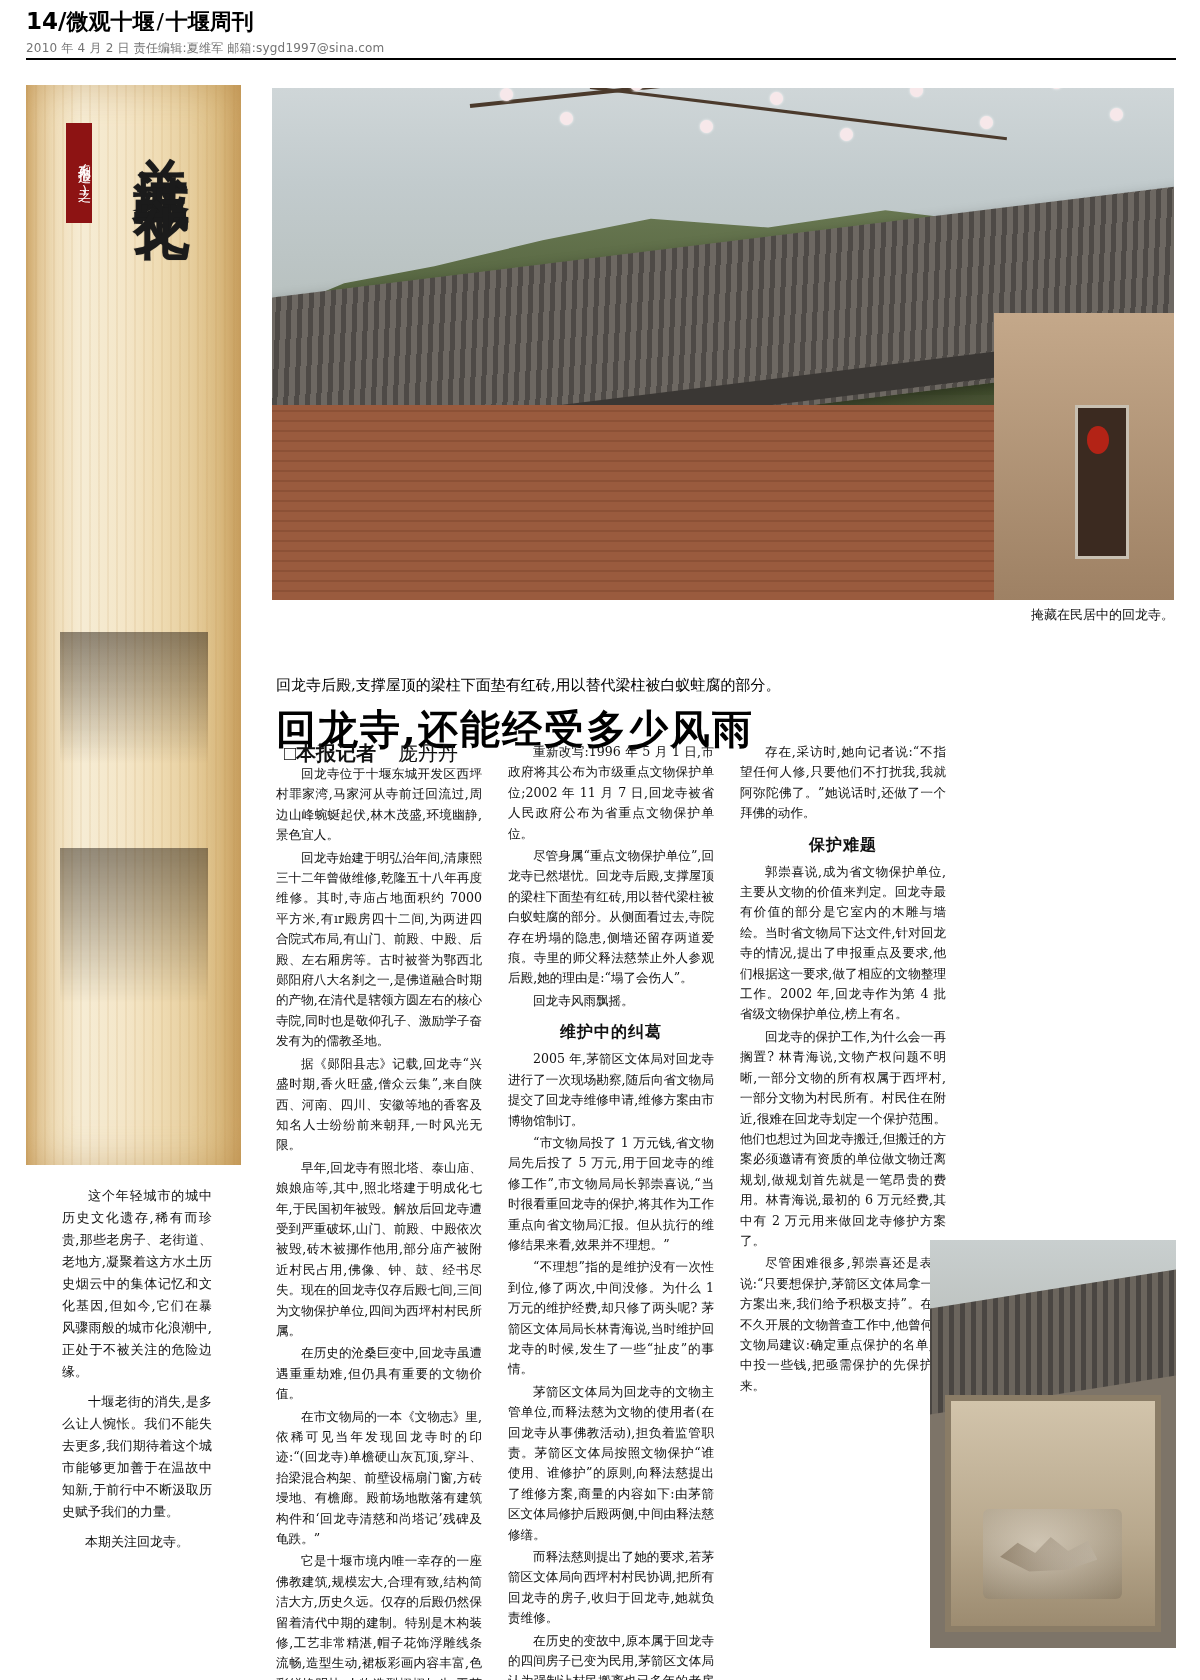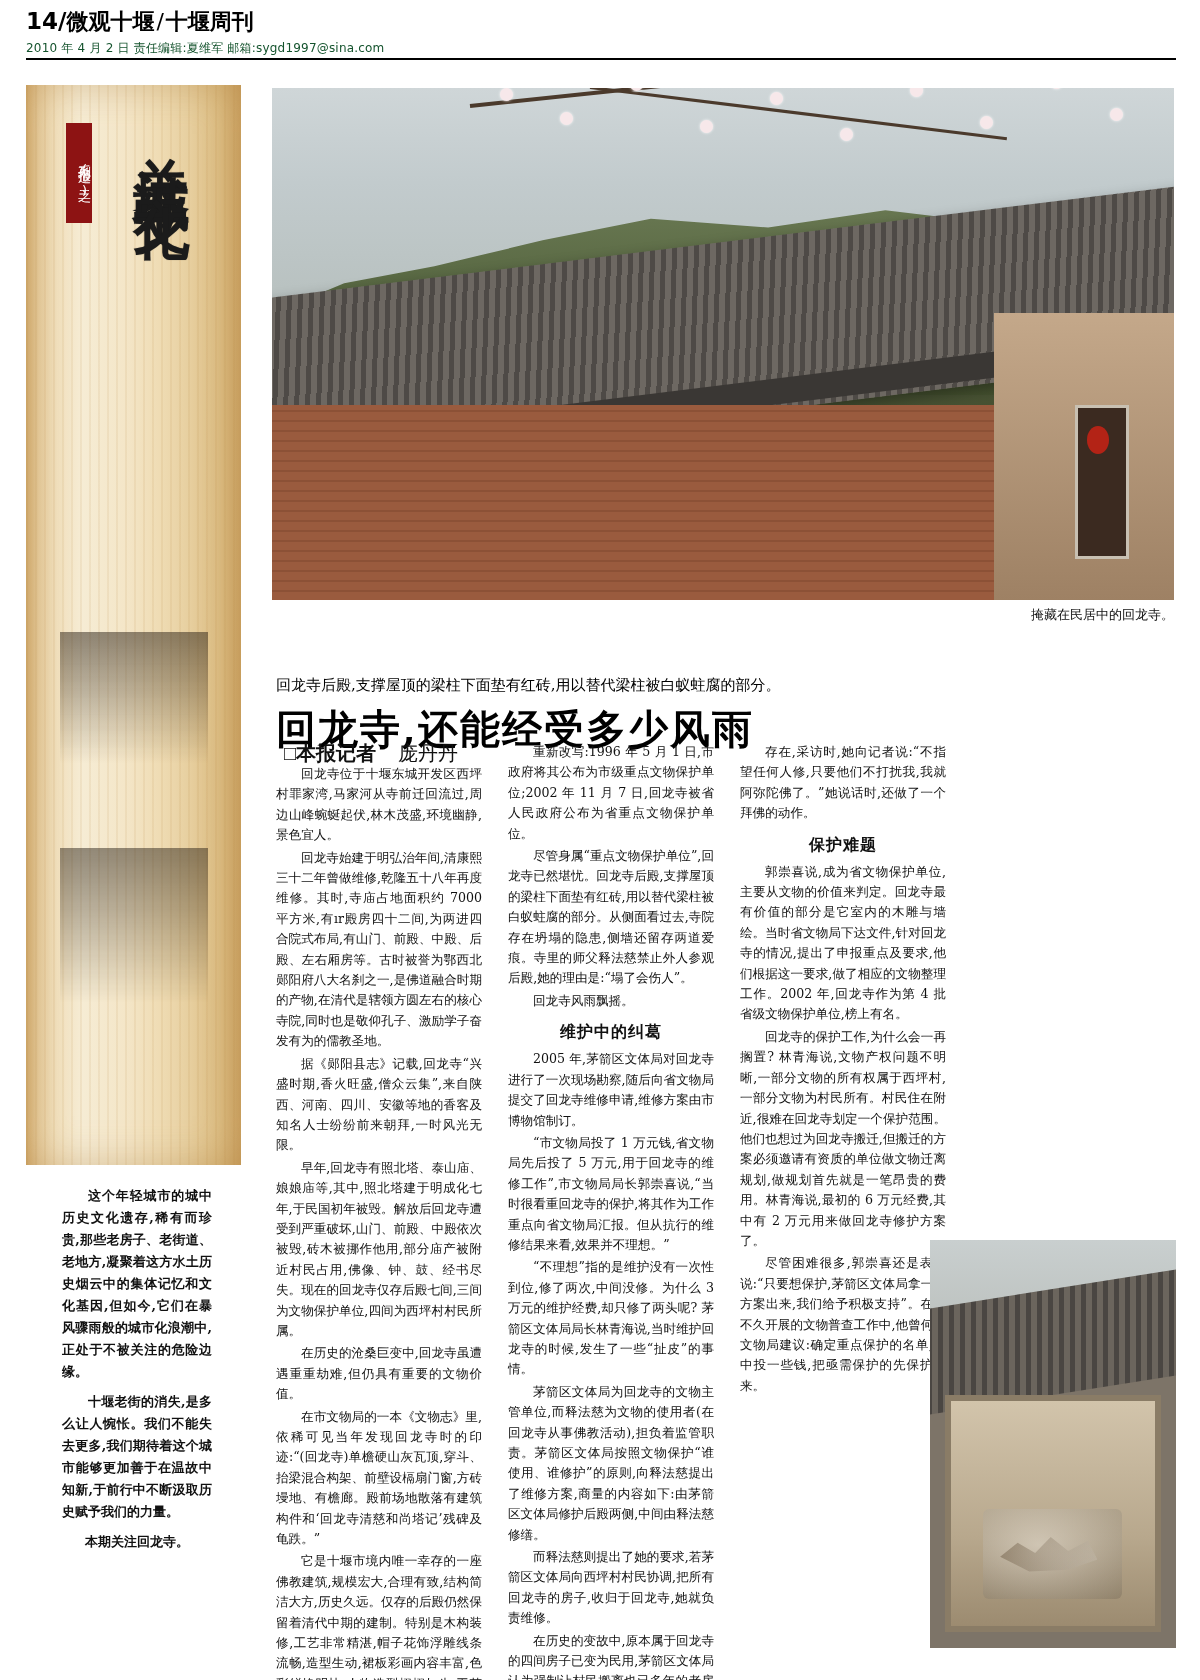--- a/index.html
+++ b/index.html
@@ -41,21 +41,21 @@
     font-weight: bold;
     margin-top: 12px;
   }
   .masthead-line1 .sep {
     font-weight: normal;
     color: #000;
     padding: 0 2px;
   }
   .masthead-line2 {
     font-size: 12px;
-    color: #14532d;
+    color: #737373;
     margin-top: 5px;
     letter-spacing: 0.2px;
   }
   .masthead-rule {
     position: absolute;
     left: 26px;
     top: 58px;
     width: 1150px;
     height: 2px;
     background: #000;
@@ -150,21 +150,20 @@
   .left-text {
     position: absolute;
     left: 36px;
     top: 1100px;
     width: 150px;
     font-size: 13px;
     line-height: 22px;
     color: #111;
     text-align: justify;
     font-family: "DejaVu Serif", "Liberation Serif", serif;
-    font-weight: bold;
   }
   .left-text p { margin: 0 0 8px 0; text-indent: 26px; }
   .left-text p.last { text-align: center; text-indent: 0; }
 
   
   .main-photo {
     position: absolute;
     left: 272px;
     top: 88px;
     width: 902px;
@@ -412,21 +411,21 @@
 
     </div>
 
     <div class="col c2">
       <p>重新改写:1996 年 5 月 1 日,市政府将其公布为市级重点文物保护单位;2002 年 11 月 7 日,回龙寺被省人民政府公布为省重点文物保护单位。</p>
       <p>尽管身属“重点文物保护单位”,回龙寺已然堪忧。回龙寺后殿,支撑屋顶的梁柱下面垫有红砖,用以替代梁柱被白蚁蛀腐的部分。从侧面看过去,寺院存在坍塌的隐患,侧墙还留存两道爱痕。寺里的师父释法慈禁止外人参观后殿,她的理由是:“塌了会伤人”。</p>
       <p>回龙寺风雨飘摇。</p>
       <h3>维护中的纠葛</h3>
       <p>2005 年,茅箭区文体局对回龙寺进行了一次现场勘察,随后向省文物局提交了回龙寺维修申请,维修方案由市博物馆制订。</p>
       <p>“市文物局投了 1 万元钱,省文物局先后投了 5 万元,用于回龙寺的维修工作”,市文物局局长郭崇喜说,“当时很看重回龙寺的保护,将其作为工作重点向省文物局汇报。但从抗行的维修结果来看,效果并不理想。”</p>
-      <p>“不理想”指的是维护没有一次性到位,修了两次,中间没修。为什么 3 万元的维护经费,却只修了两头呢? 茅箭区文体局局长林青海说,当时维护回龙寺的时候,发生了一些“扯皮”的事情。</p>
+      <p>“不理想”指的是维护没有一次性到位,修了两次,中间没修。为什么 1 万元的维护经费,却只修了两头呢? 茅箭区文体局局长林青海说,当时维护回龙寺的时候,发生了一些“扯皮”的事情。</p>
       <p>茅箭区文体局为回龙寺的文物主管单位,而释法慈为文物的使用者(在回龙寺从事佛教活动),担负着监管职责。茅箭区文体局按照文物保护“谁使用、谁修护”的原则,向释法慈提出了维修方案,商量的内容如下:由茅箭区文体局修护后殿两侧,中间由释法慈修缮。</p>
       <p>而释法慈则提出了她的要求,若茅箭区文体局向西坪村村民协调,把所有回龙寺的房子,收归于回龙寺,她就负责维修。</p>
       <p>在历史的变故中,原本属于回龙寺的四间房子已变为民用,茅箭区文体局认为强制让村民搬离也已多年的老房子,“伤感情”。</p>
 
     </div>
 
     <div class="col c3">
       <p>存在,采访时,她向记者说:“不指望任何人修,只要他们不打扰我,我就阿弥陀佛了。”她说话时,还做了一个拜佛的动作。</p>
       <h3>保护难题</h3>
       <p>郭崇喜说,成为省文物保护单位,主要从文物的价值来判定。回龙寺最有价值的部分是它室内的木雕与墙绘。当时省文物局下达文件,针对回龙寺的情况,提出了申报重点及要求,他们根据这一要求,做了相应的文物整理工作。2002 年,回龙寺作为第 4 批省级文物保护单位,榜上有名。</p>

